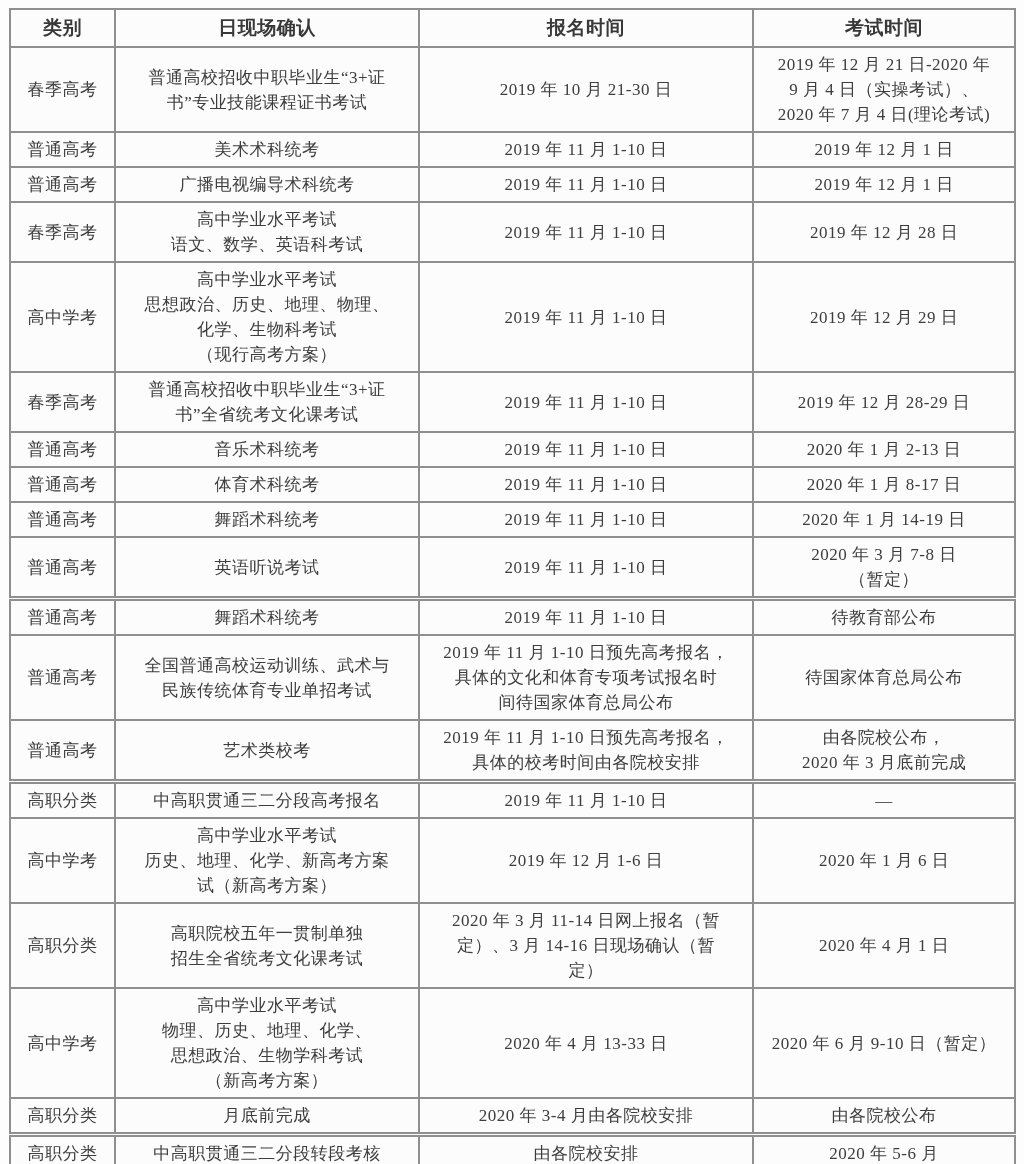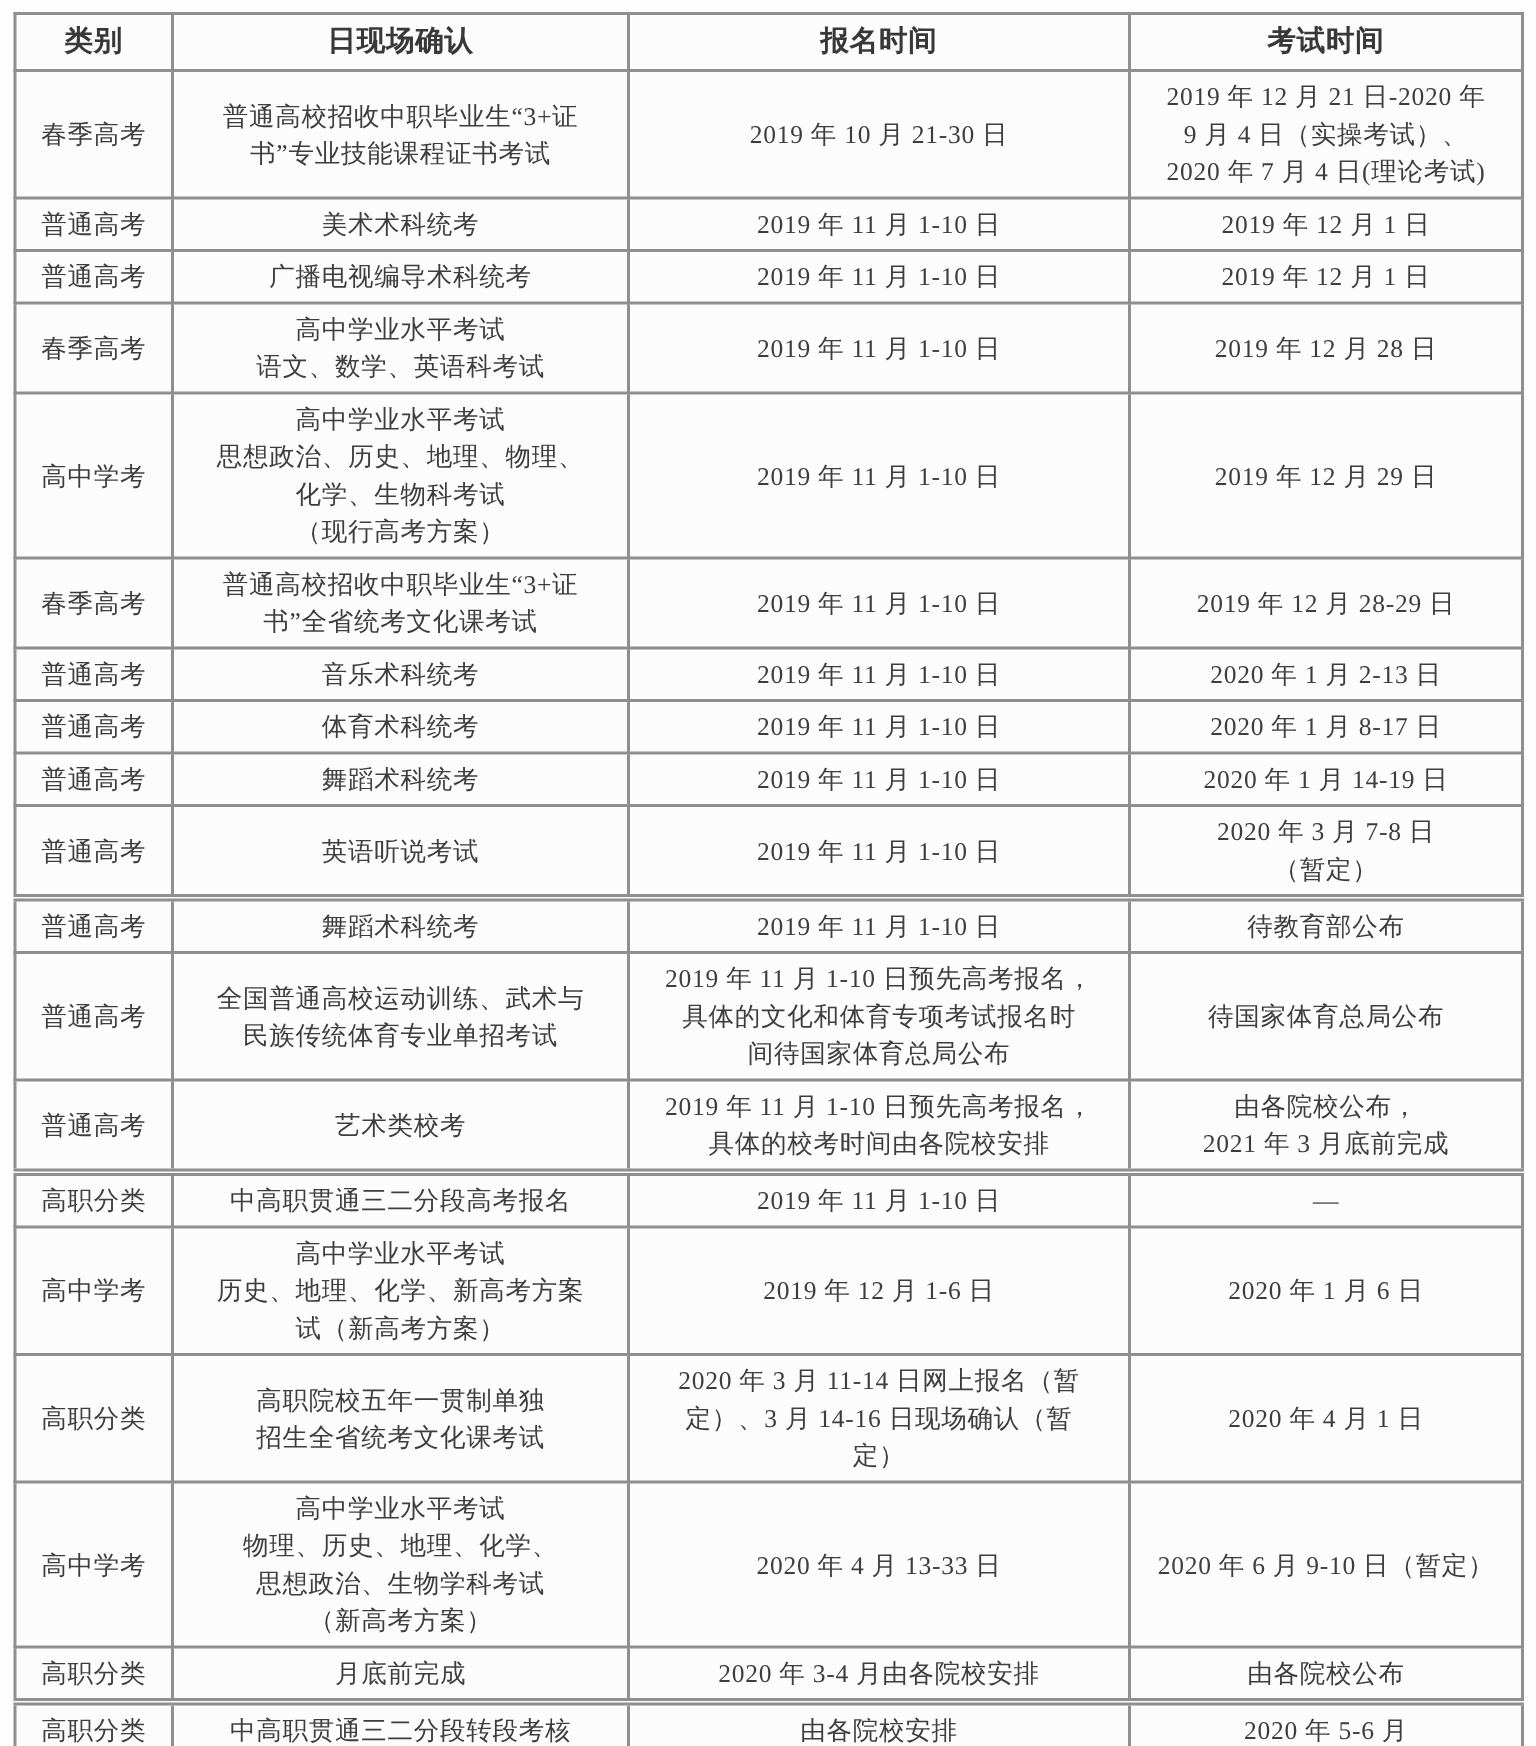--- a/index.html
+++ b/index.html
@@ -249,21 +249,21 @@
           </td>
           <td>
             <div class="cell-line">艺术类校考</div>
           </td>
           <td>
             <div class="cell-line">2019 年 11 月 1-10 日预先高考报名，</div>
             <div class="cell-line">具体的校考时间由各院校安排</div>
           </td>
           <td>
             <div class="cell-line">由各院校公布，</div>
-            <div class="cell-line">2021 年 3 月底前完成</div>
+            <div class="cell-line">2020 年 3 月底前完成</div>
           </td>
         </tr>
         <tr>
           <td>
             <div class="cell-line">高职分类</div>
           </td>
           <td>
             <div class="cell-line">中高职贯通三二分段高考报名</div>
           </td>
           <td>

